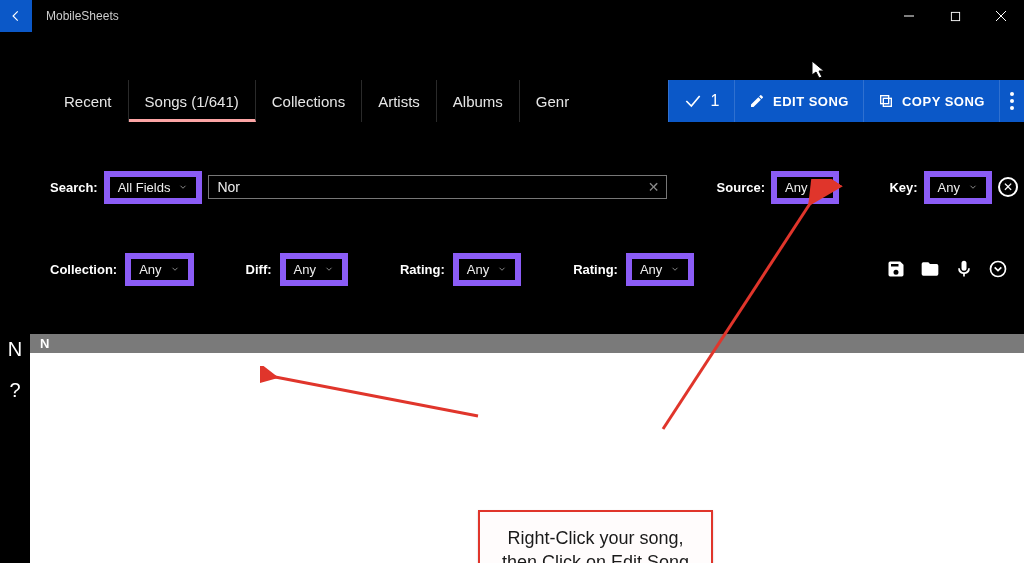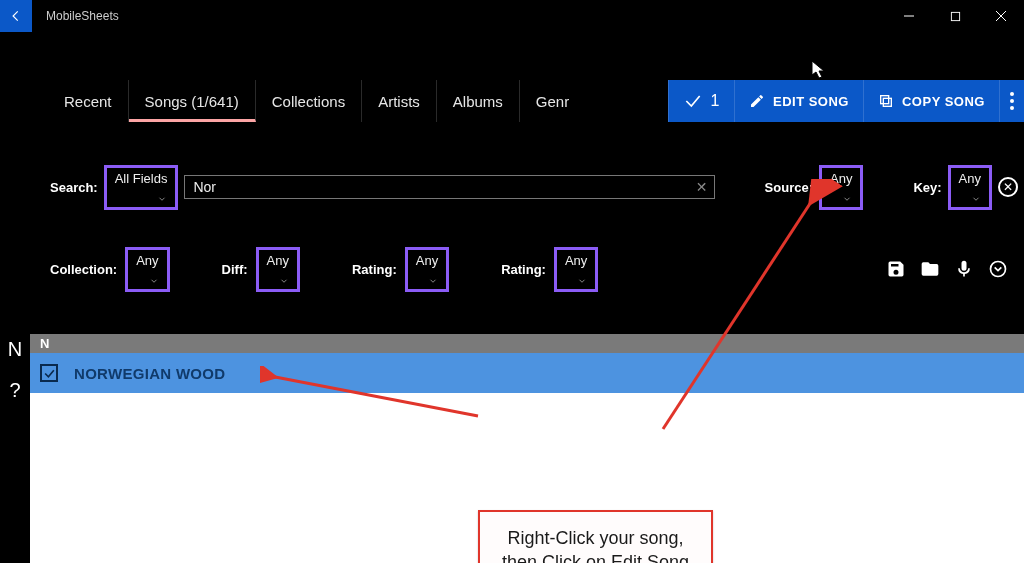--- a/index.html
+++ b/index.html
@@ -12,21 +12,21 @@
   .wbtn { width: 46px; height: 32px; display: flex; align-items: center; justify-content: center; color: #fff; }
   .wbtn svg { stroke: #fff; }
   .tabs { height: 42px; background: #000; display: flex; align-items: stretch; color: #e6e6e6; font-size: 15px; border-top: 0; margin-left: 48px; }
   .tab { padding: 0 16px; display: flex; align-items: center; border-right: 1px solid #2a2a2a; white-space: nowrap; cursor: default; }
   .tab.active { border-bottom: 3px solid #fca5a5; padding-top: 3px; }
   .sel-actions { display: flex; align-items: stretch; margin-left: auto; background: #0b58c8; }
   .sel-seg { display: flex; align-items: center; padding: 0 14px; border-left: 1px solid rgba(255,255,255,.15); color: #fff; font-size: 13px; font-weight: 600; letter-spacing: .5px; }
   .sel-seg .ic { margin-right: 8px; }
   .filters { height: 34px; background: #000; display: flex; align-items: center; color: #fff; font-size: 13px; padding: 0 6px; gap: 6px; }
   .lbl { font-weight: 600; margin-left: 44px; }
-  .dd { border: 3px solid #8b5cf6; padding: 3px 8px; display: inline-flex; align-items: flex-end; gap: 8px; color: #eee; font-size: 13px; flex-direction: column; }
+  .dd { border: 6px solid #8b5cf6; padding: 3px 8px; display: inline-flex; align-items: center; gap: 8px; color: #eee; font-size: 13px; }
   .dd .chev { opacity: .8; }
   .search-input { flex: 1; border: 1px solid #777; background: #000; color: #eee; font-size: 14px; padding: 3px 8px; height: 24px; display: flex; align-items: center; position: relative; }
   .search-input .clear { position: absolute; right: 6px; top: 3px; color: #888; }
   .filters2 { height: 34px; background: #000; display: flex; align-items: center; color: #fff; font-size: 13px; padding: 0 6px; gap: 8px; }
   .ficons { margin-left: auto; display: flex; gap: 14px; padding-right: 10px; color: #fff; }
   .body { flex: 1; display: flex; position: relative; background: #000; }
   .az-rail { width: 30px; background: #000; color: #fff; display: flex; flex-direction: column; align-items: center; padding-top: 4px; font-size: 20px; }
   .az-rail .n { font-weight: 400; }
   .az-rail .q { margin-top: 18px; }
   .list { flex: 1; background: #fff; position: relative; }
@@ -217,28 +217,20 @@
     </div>
   </div>
 
   <div class="body">
     <div class="az-rail">
       <span class="n">N</span>
       <span class="q">?</span>
     </div>
     <div class="list">
       <div class="grp">N</div>
-      <div class="row">
-        <span class="cb">
-          <svg width="13" height="13" viewBox="0 0 24 24" fill="none" stroke="#0a2a4e" stroke-width="3">
-              <path d="M4 12 L10 18 L20 6"></path>
-            </svg>
-        </span>
-        <span class="song">NORWEGIAN WOOD</span>
-      </div>
 
       <svg class="arrow1" viewBox="0 0 230 120">
         <defs>
             <marker id="ah1" markerWidth="12" markerHeight="12" refX="3" refY="6" orient="auto">
               <path d="M12 0 L0 6 L12 12 z" fill="#e0352b"></path>
             </marker>
           </defs>
         <line x1="218" y1="50" x2="10" y2="10" stroke="#e0352b" stroke-width="3" marker-end="url(#ah1)"></line>
       </svg>
       <svg class="arrow2" viewBox="0 0 260 260">

